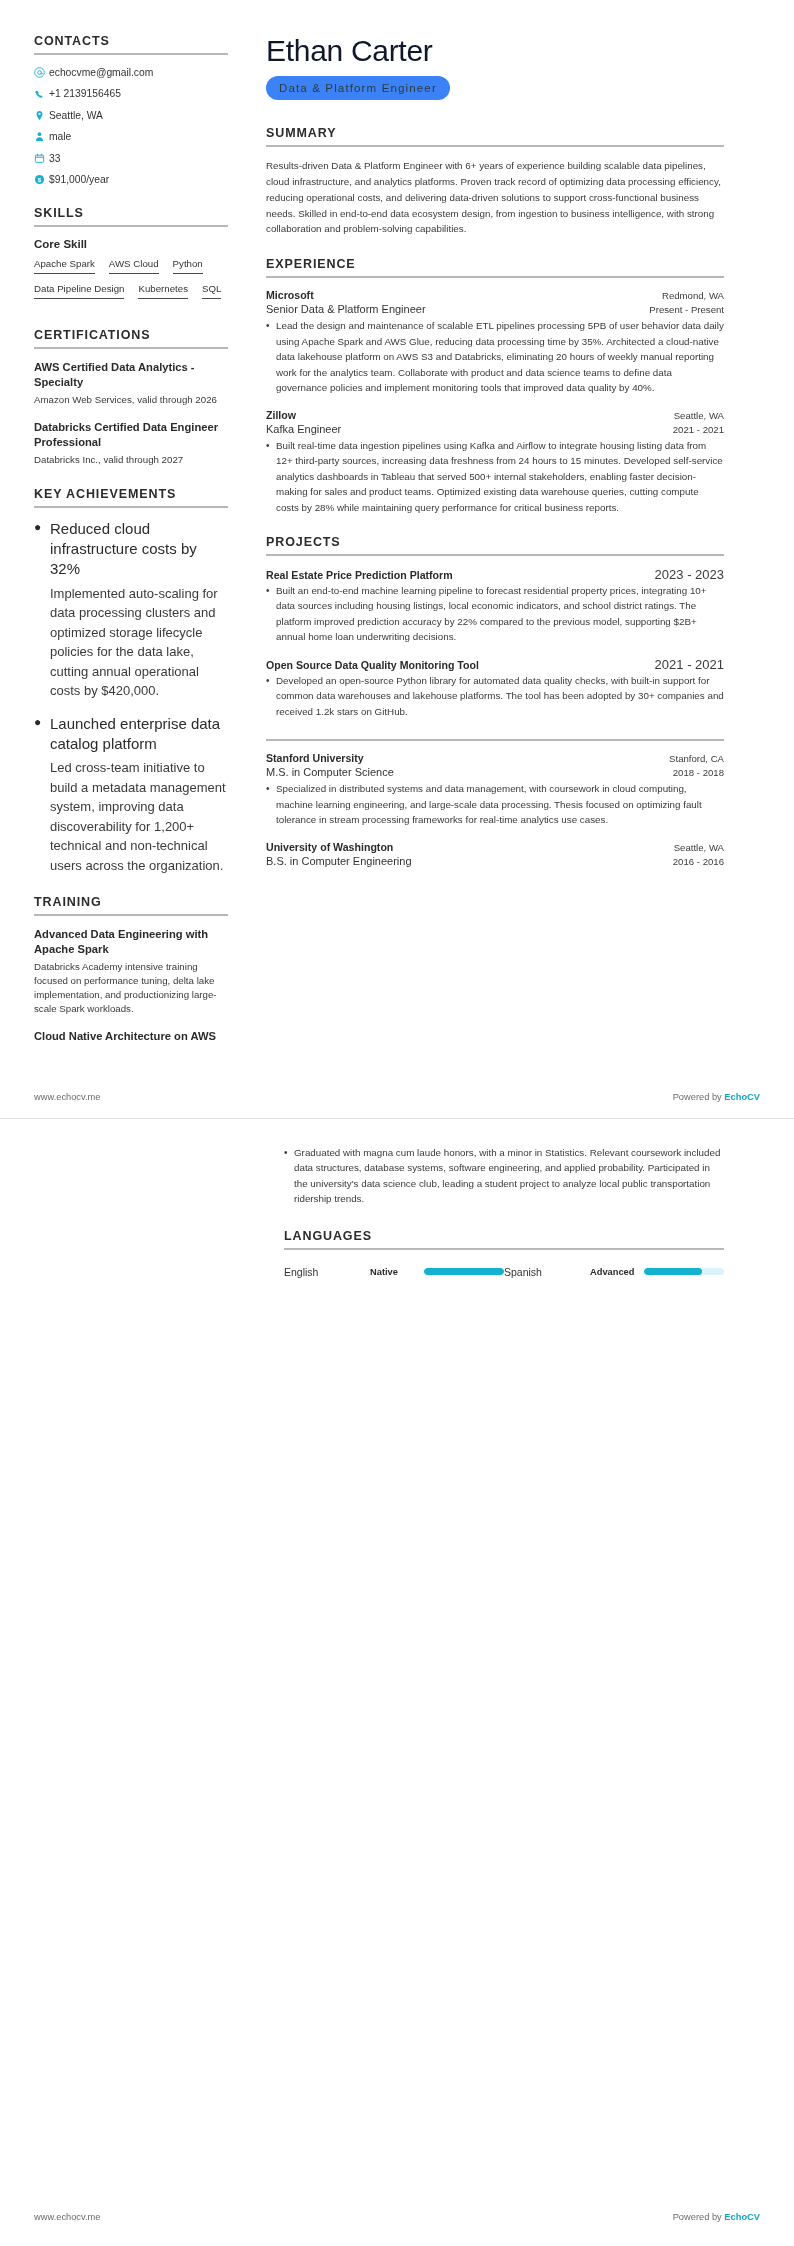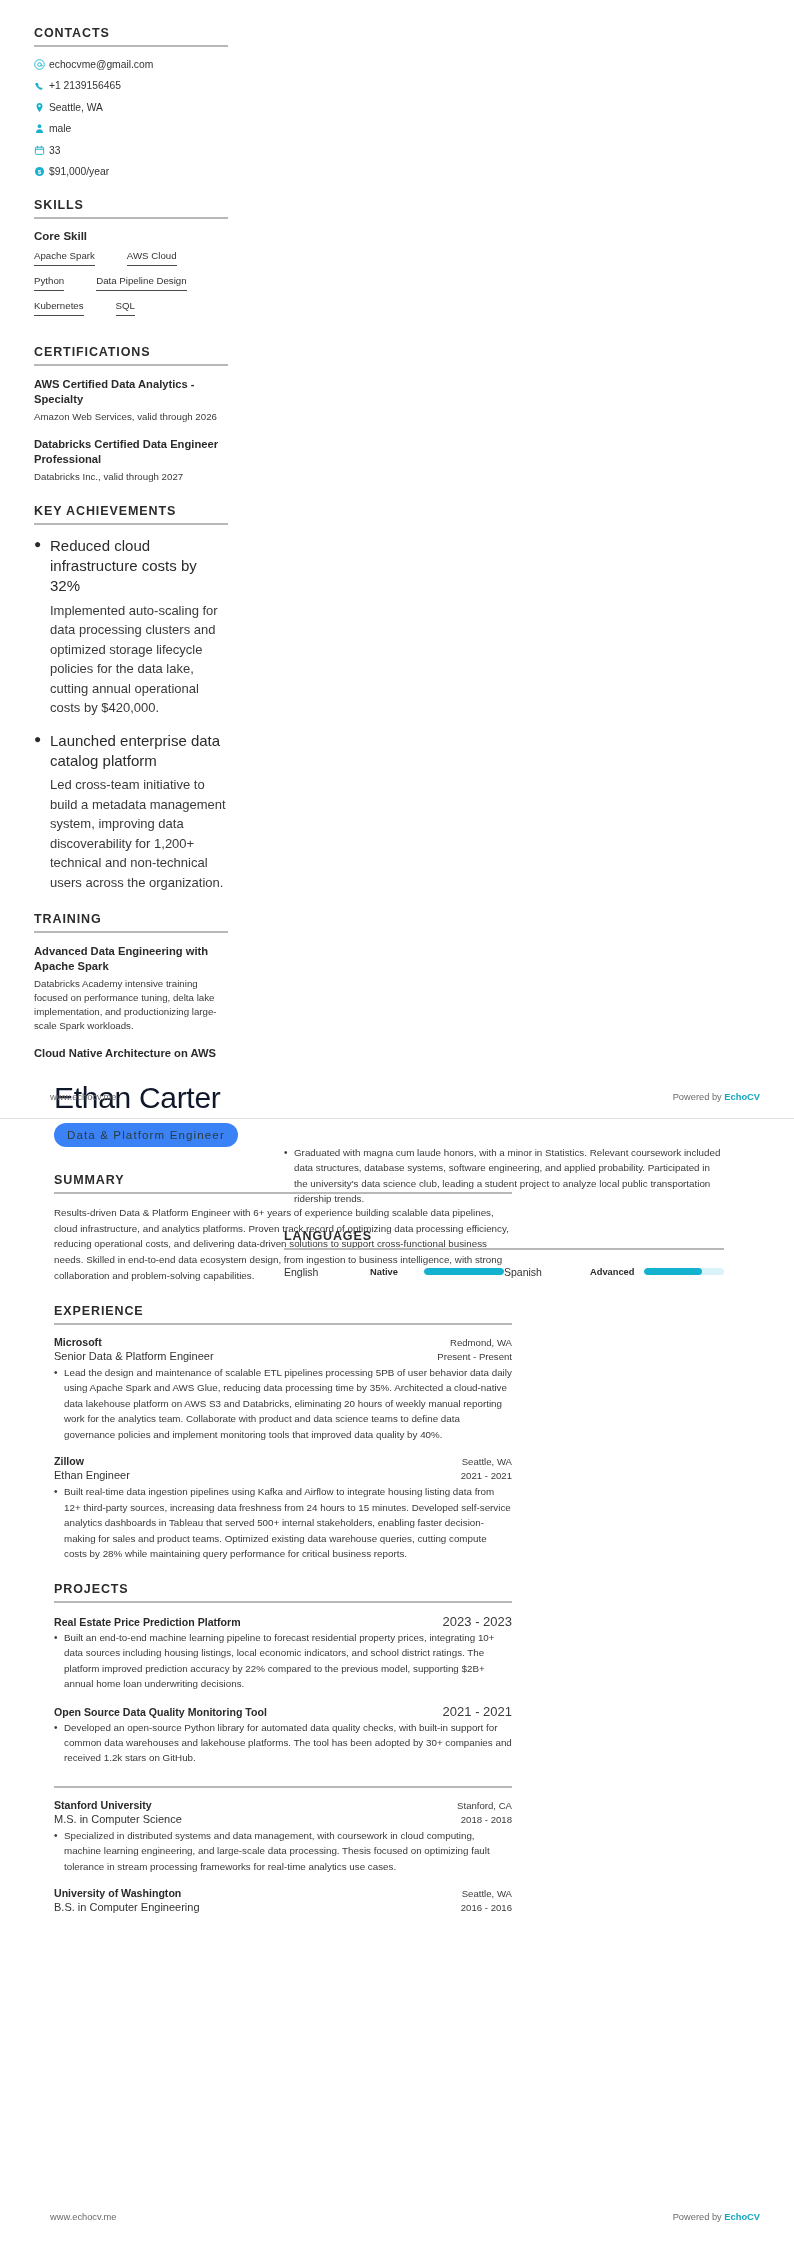--- a/index.html
+++ b/index.html
@@ -13,22 +13,21 @@
 
   
   .page {
     position: relative;
     width: 794px;
     background: #fff;
   }
   .page-inner {
     display: flex;
     align-items: flex-start;
-    padding: 26px 34px 0 34px;
-    flex-direction: column;
+    padding: 34px 34px 0 34px;
   }
   .col-left  { width: 212px; flex: 0 0 212px; padding-right: 18px; }
   .col-right { width: 478px; flex: 0 0 478px; padding-left: 20px; }
 
   
   .sect-title {
     font-size: 12.5px;
     font-weight: bold;
     letter-spacing: 0.9px;
     color: #2b2b2b;
@@ -58,21 +57,21 @@
   }
   .contact-ico svg { display: block; }
 
   
   .skill-group-title {
     font-size: 11.5px;
     font-weight: bold;
     color: #2b2b2b;
     margin-bottom: 8px;
   }
-  .skill-wrap { display: flex; flex-wrap: wrap; gap: 0 32px; }
+  .skill-wrap { display: flex; flex-wrap: wrap; gap: 0 14px; }
   .skill-chip {
     font-size: 9.7px;
     color: #333;
     padding-bottom: 4px;
     margin-bottom: 9px;
     border-bottom: 1.6px solid #4a4a4a;
     white-space: nowrap;
   }
 
   
@@ -229,21 +228,21 @@
 
   
   .page-footer {
     display: flex;
     justify-content: space-between;
     align-items: center;
     padding: 0 34px;
     font-size: 9.3px;
     color: #6b6b6b;
     position: absolute;
-    left: 16px; right: 0; gap: 16px;
+    left: 0; right: 0; gap: 16px;
   }
   .footer-brand { font-weight: normal; }
   .footer-brand b { color: #17a6c0; }
   .page-sep {
     position: absolute;
     left: 0; right: 0;
     height: 1px;
     background: #e3e3e3;
   }
 
@@ -418,21 +417,21 @@
             <span class="bul-txt">Lead the design and maintenance of scalable ETL pipelines processing 5PB of user behavior data daily using Apache Spark and AWS Glue, reducing data processing time by 35%. Architected a cloud-native data lakehouse platform on AWS S3 and Databricks, eliminating 20 hours of weekly manual reporting work for the analytics team. Collaborate with product and data science teams to define data governance policies and implement monitoring tools that improved data quality by 40%.</span>
           </div>
         </div>
 
         <div class="job">
           <div class="job-head">
             <span class="job-org">Zillow</span>
             <span class="job-loc">Seattle, WA</span>
           </div>
           <div class="job-role-row">
-            <span class="job-role">Ethan Engineer</span>
+            <span class="job-role">Kafka Engineer</span>
             <span class="job-dates">2021 - 2021</span>
           </div>
           <div class="bul">
             <span class="bul-dot">•</span>
             <span class="bul-txt">Built real-time data ingestion pipelines using Kafka and Airflow to integrate housing listing data from 12+ third-party sources, increasing data freshness from 24 hours to 15 minutes. Developed self-service analytics dashboards in Tableau that served 500+ internal stakeholders, enabling faster decision-making for sales and product teams. Optimized existing data warehouse queries, cutting compute costs by 28% while maintaining query performance for critical business reports.</span>
           </div>
         </div>
       </div>
 
       <div class="sect">

